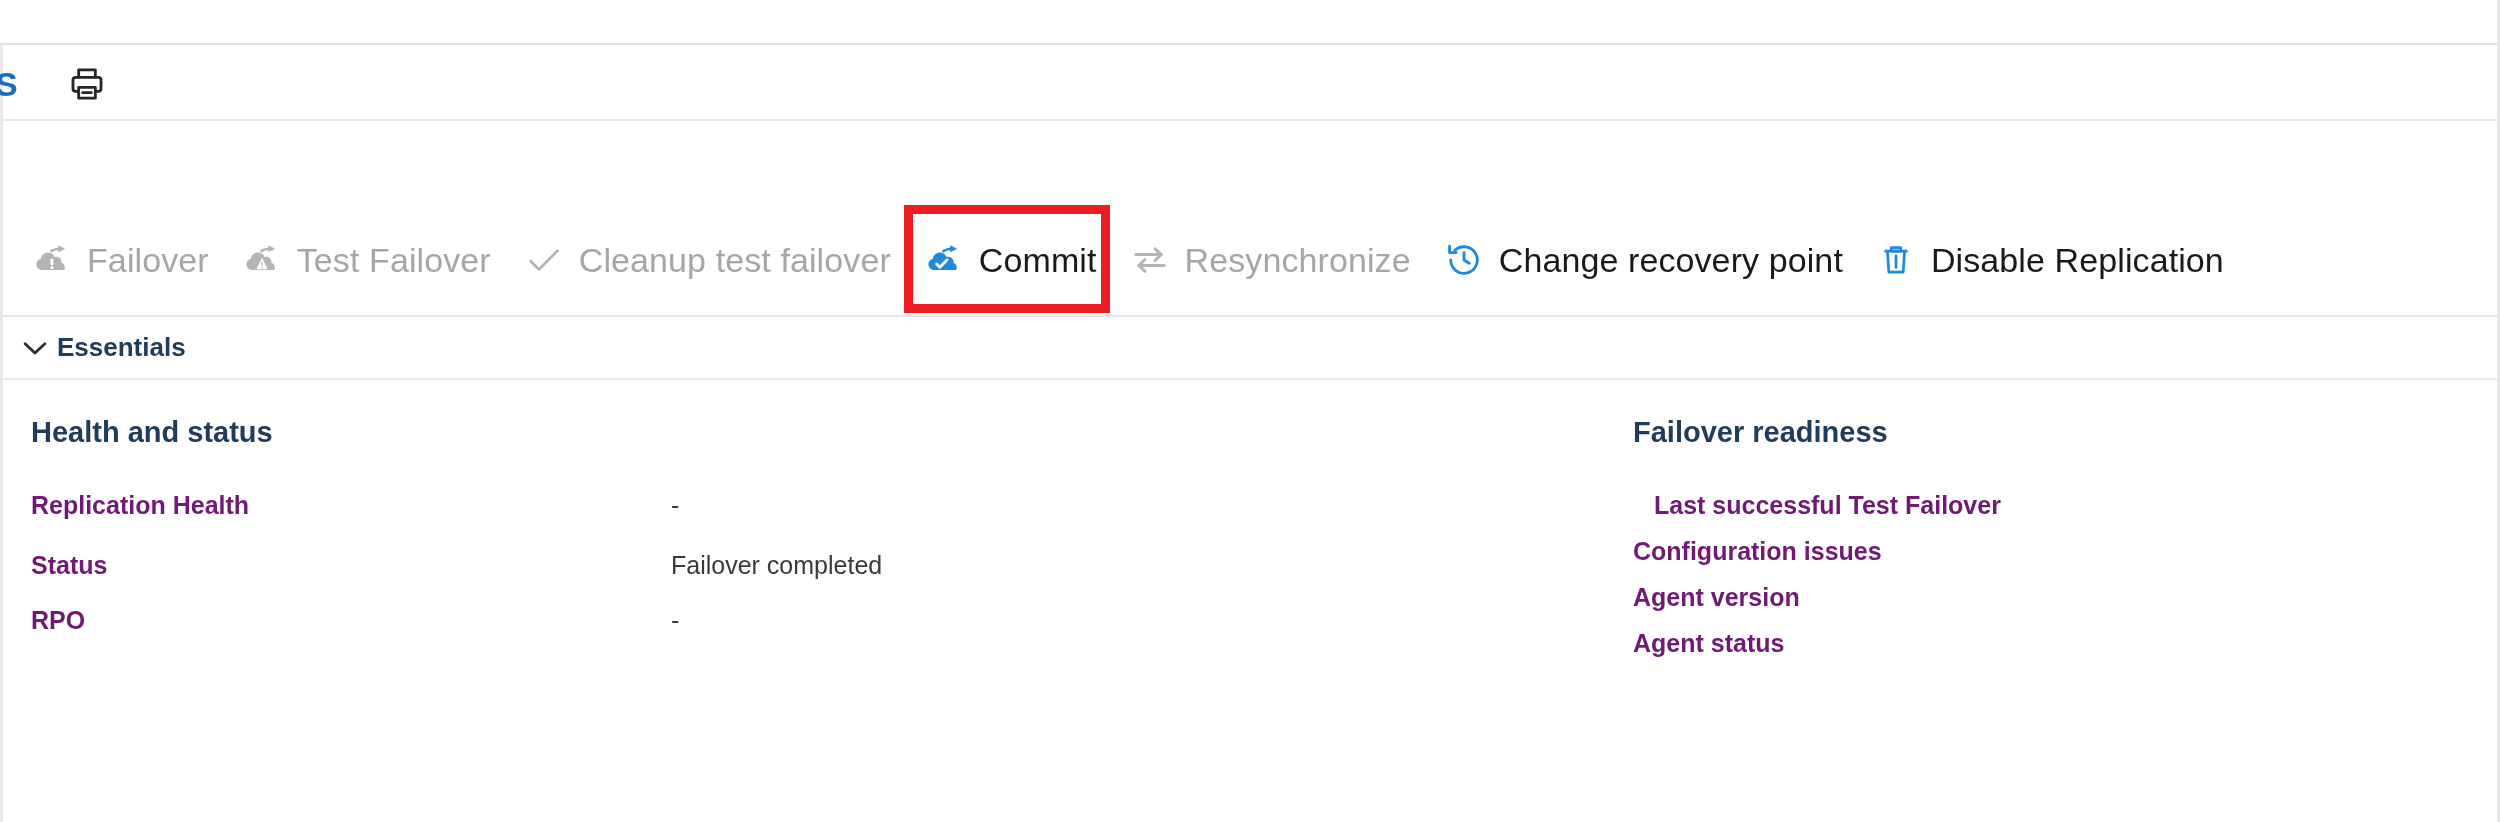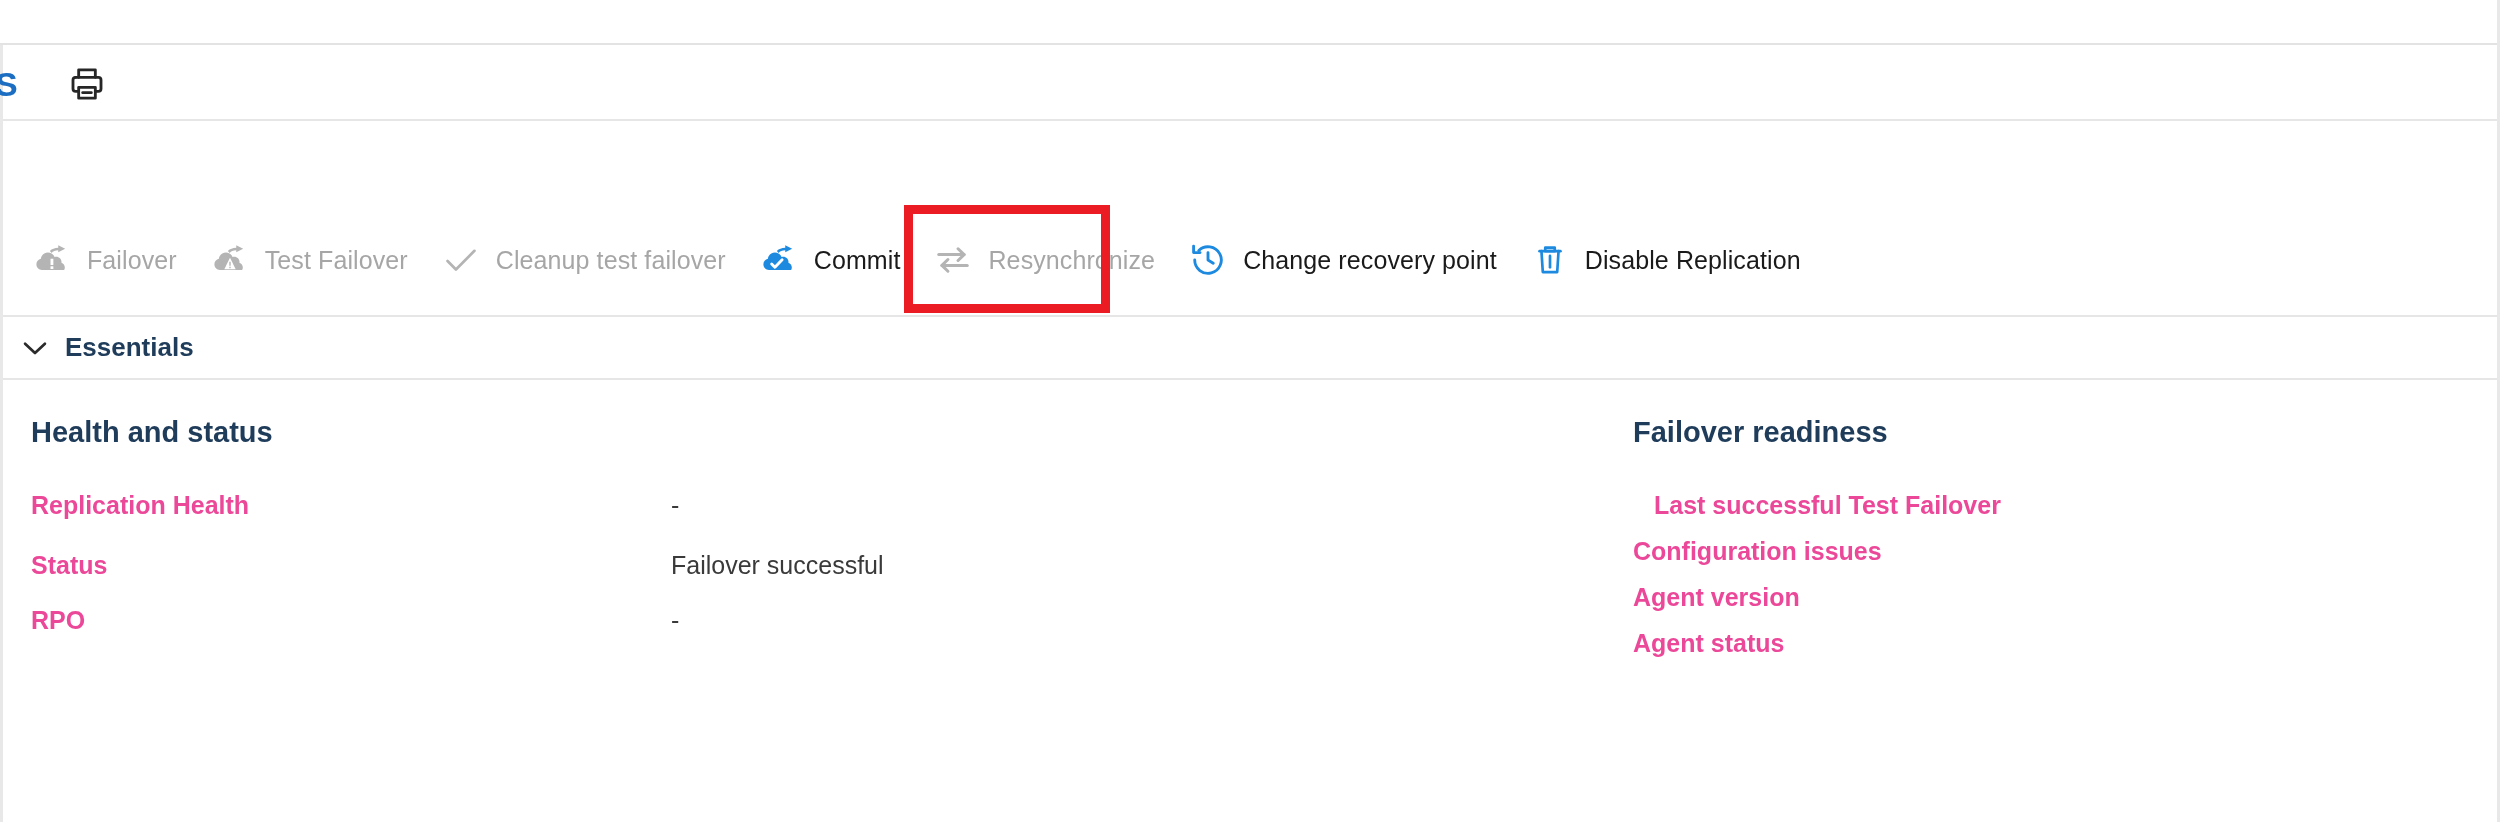--- a/index.html
+++ b/index.html
@@ -110,21 +110,21 @@
   }
   .action-item .ico {
     width: 42px;
     height: 42px;
     display: flex;
     align-items: center;
     justify-content: center;
     flex: 0 0 42px;
   }
   .action-item .lbl {
-    font-size: 25px;
+    font-size: 34px;
     line-height: 30px;
     margin-left: 14px;
     letter-spacing: 0.1px;
   }
   .action-item.enabled .lbl { color: #1a1a1a; }
   .action-item.disabled .lbl { color: #a6a6a6; }
   .action-item.enabled .ico { color: #0f86e0; }
   .action-item.disabled .ico { color: #b4b4b4; }
 
   .highlight-box {
@@ -157,21 +157,21 @@
     height: 44px;
     display: flex;
     align-items: center;
     justify-content: center;
     color: #2b2b2b;
   }
   .essentials-label {
     font-size: 26px;
     font-weight: 700;
     color: #1f3c5a;
-    margin-left: 8px;
+    margin-left: 0;
   }
 
   
   .essentials-body {
     position: absolute;
     left: 3px;
     top: 380px;
     width: 2494px;
     height: 498px;
     background: #ffffff;
@@ -200,21 +200,21 @@
     left: 0;
     width: 100%;
     height: 30px;
   }
   .kv .k {
     position: absolute;
     left: 0;
     top: 0;
     font-size: 25px;
     font-weight: 700;
-    color: #ec4899;
+    color: #701a75;
     white-space: nowrap;
     line-height: 30px;
   }
   .kv .v {
     position: absolute;
     left: 640px;
     top: 0;
     font-size: 25px;
     color: #3a3a3a;
     white-space: nowrap;
@@ -355,21 +355,21 @@
     <div class="col col-left">
       <div class="col-title">Health and status</div>
 
       <div class="kv kv-l1">
         <span class="k">Replication Health</span>
         <span class="v">-</span>
       </div>
 
       <div class="kv kv-l2">
         <span class="k">Status</span>
-        <span class="v">Failover successful</span>
+        <span class="v">Failover completed</span>
       </div>
 
       <div class="kv kv-l3">
         <span class="k">RPO</span>
         <span class="v">-</span>
       </div>
     </div>
 
     <div class="col col-right">
       <div class="col-title">Failover readiness</div>

